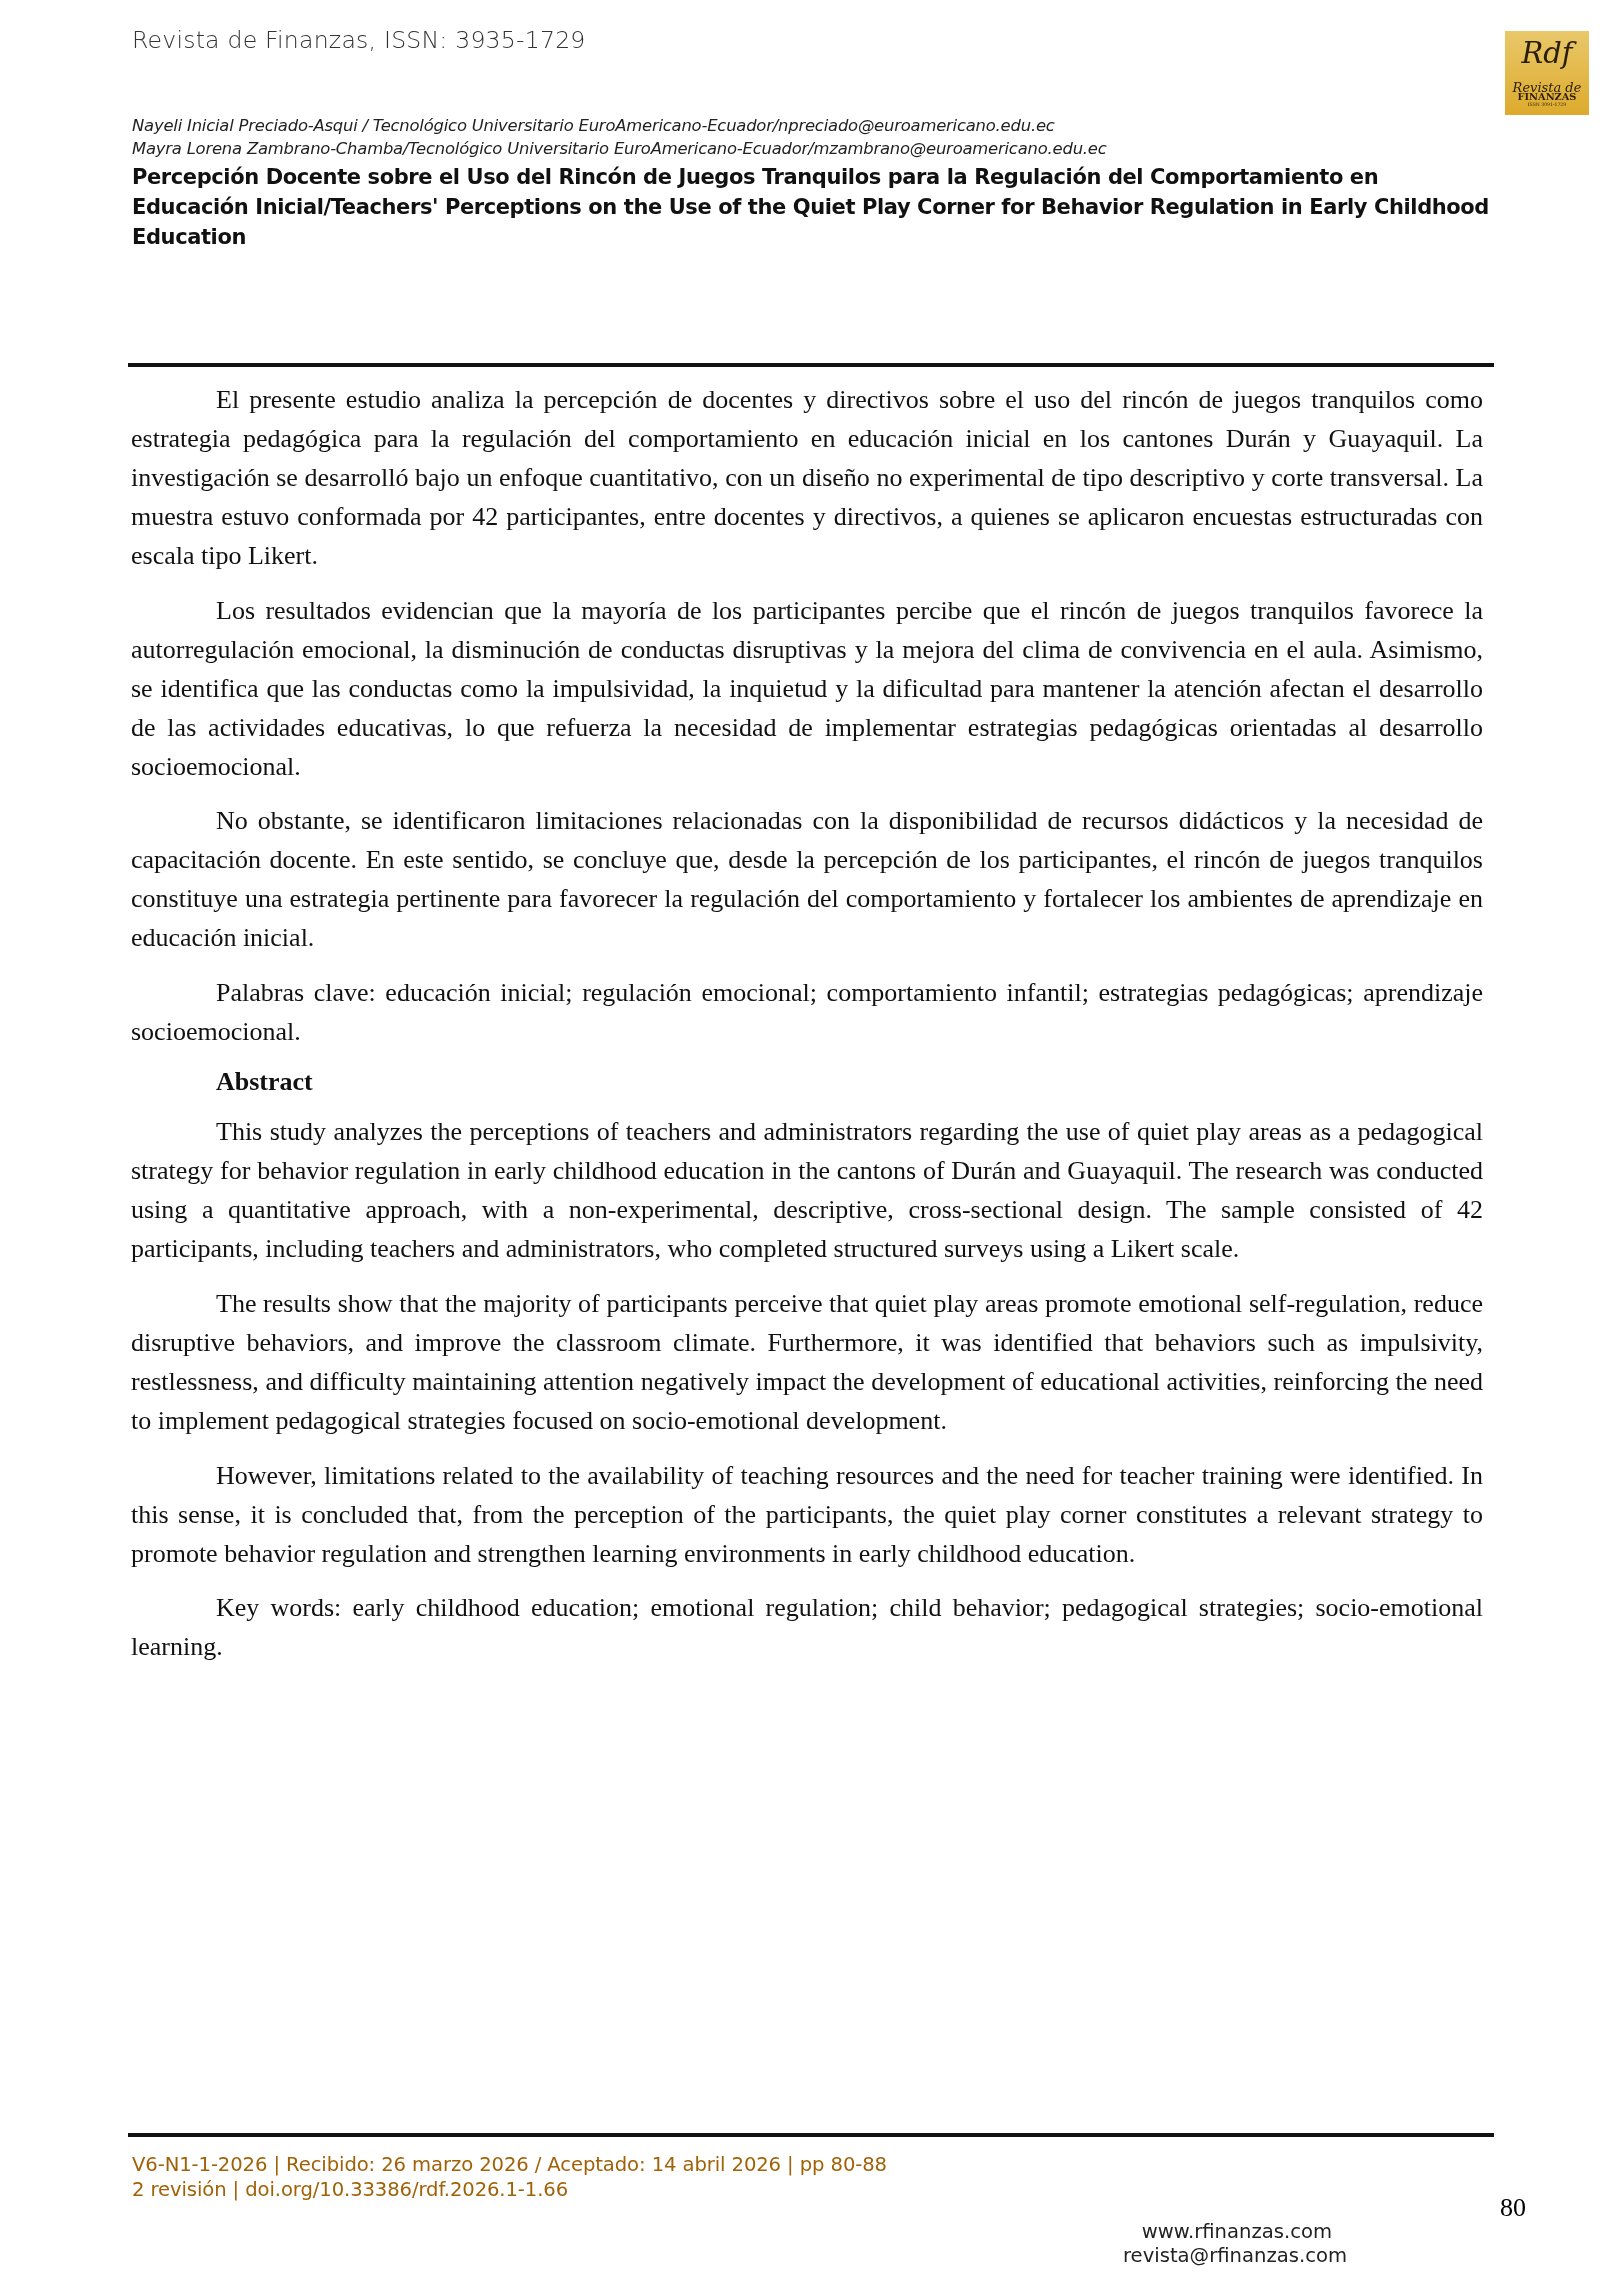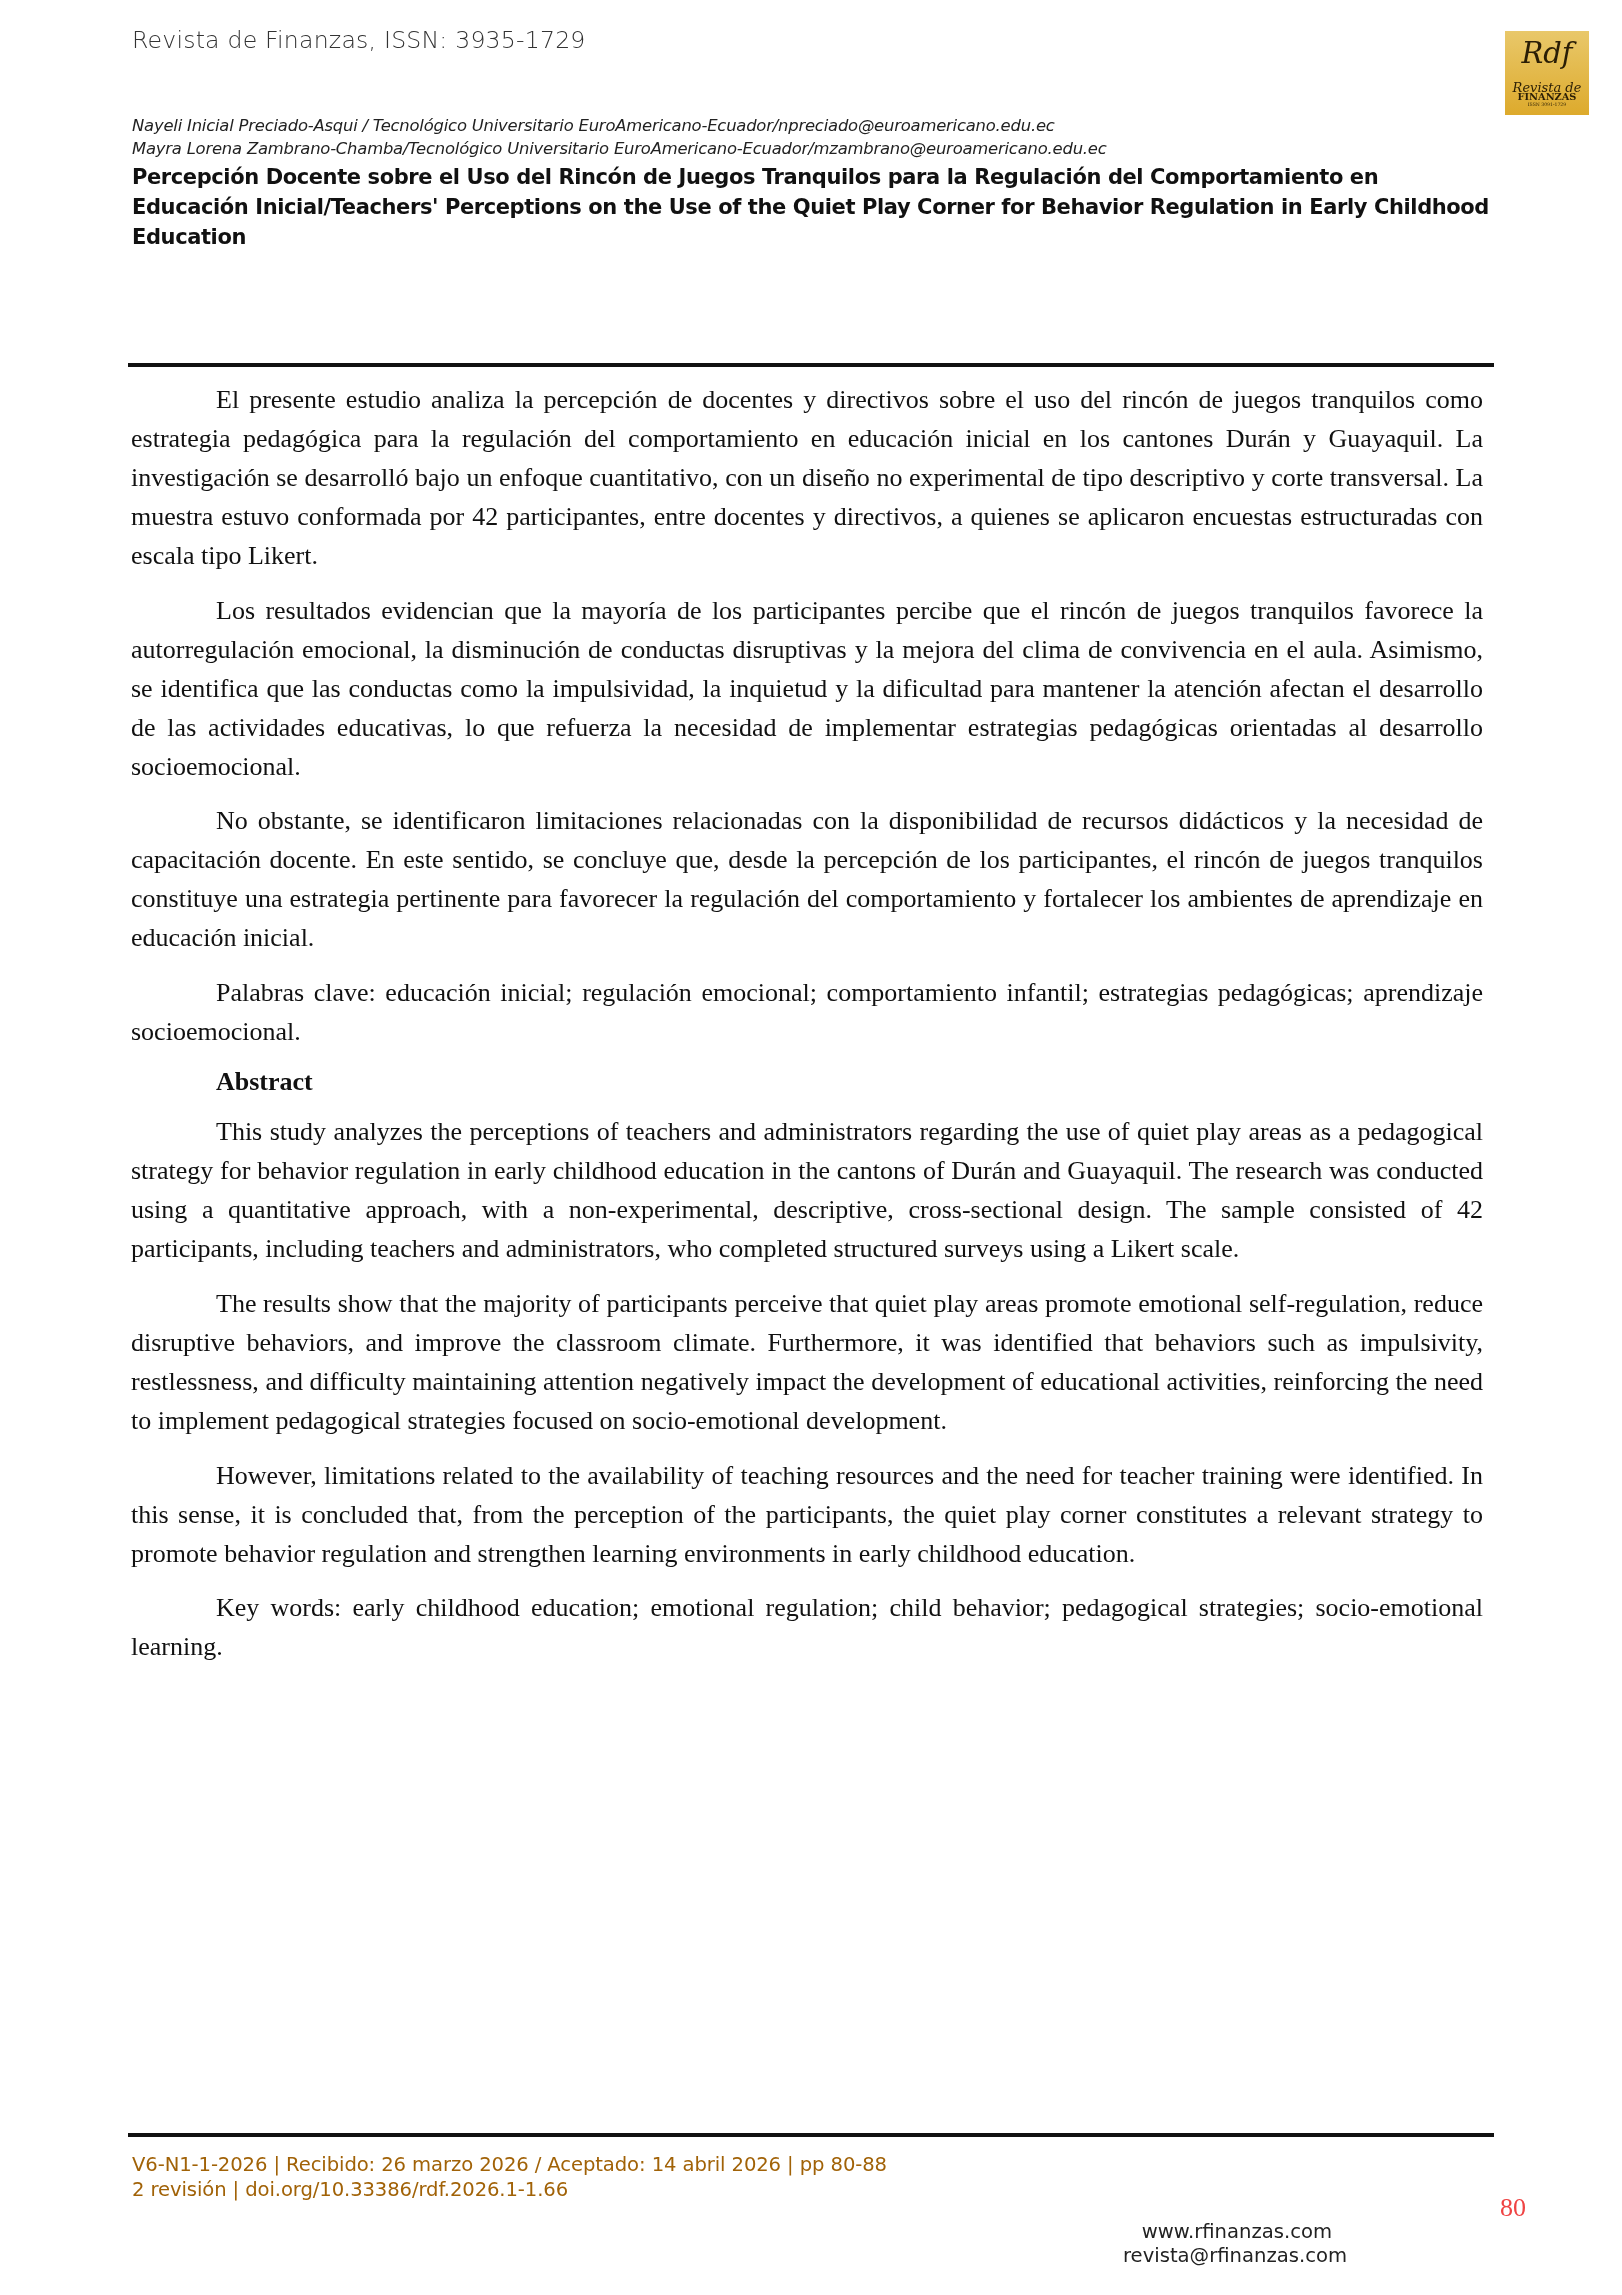--- a/index.html
+++ b/index.html
@@ -18,21 +18,21 @@
     .rule.top { top: 363px; }
     .rule.bottom { top: 2133px; }
     .content { position: absolute; left: 131px; top: 380px; width: 1352px; font-family: "Liberation Serif", serif; font-size: 26px; line-height: 39px; color: #111; }
     .content h2 { font-family: "Liberation Serif", serif; font-weight: bold; font-size: 26px; margin: 0 0 11.8px 0; padding-left: 85px; line-height: 39px; }
     .content h2.abstract-h { margin-top: 0; }
     .content p { margin: 0 0 15.7px 0; text-indent: 85px; text-align: justify; }
     .content p.kw { margin-bottom: 10.5px; }
     .ftr { position: absolute; left: 132px; font-family: "DejaVu Sans", sans-serif; font-size: 19.6px; color: #a16207; white-space: nowrap; letter-spacing: -0.1px; }
     .ftr.l1 { top: 2153px; }
     .ftr.l2 { top: 2178px; }
-    .page-num { position: absolute; left: 1500px; top: 2193px; font-family: "Liberation Serif", serif; font-size: 26px; color: #ef4444; }
+    .page-num { position: absolute; left: 1500px; top: 2193px; font-family: "Liberation Serif", serif; font-size: 26px; color: #000000; }
     .site { position: absolute; left: 1123px; width: 209px; text-align: right; font-family: "DejaVu Sans", sans-serif; font-size: 19.6px; color: #222; white-space: nowrap; }
     .site.web { top: 2220px; }
     .site.mail { top: 2244px; }
   </style>
 </head>
 <body>
 
 <div class="hdr-journal">Revista de Finanzas, ISSN: 3935-1729</div>
 <div class="hdr-author a1">Nayeli Inicial Preciado-Asqui / Tecnológico Universitario EuroAmericano-Ecuador/npreciado@euroamericano.edu.ec</div>
 <div class="hdr-author a2">Mayra Lorena Zambrano-Chamba/Tecnológico Universitario EuroAmericano-Ecuador/mzambrano@euroamericano.edu.ec</div>

